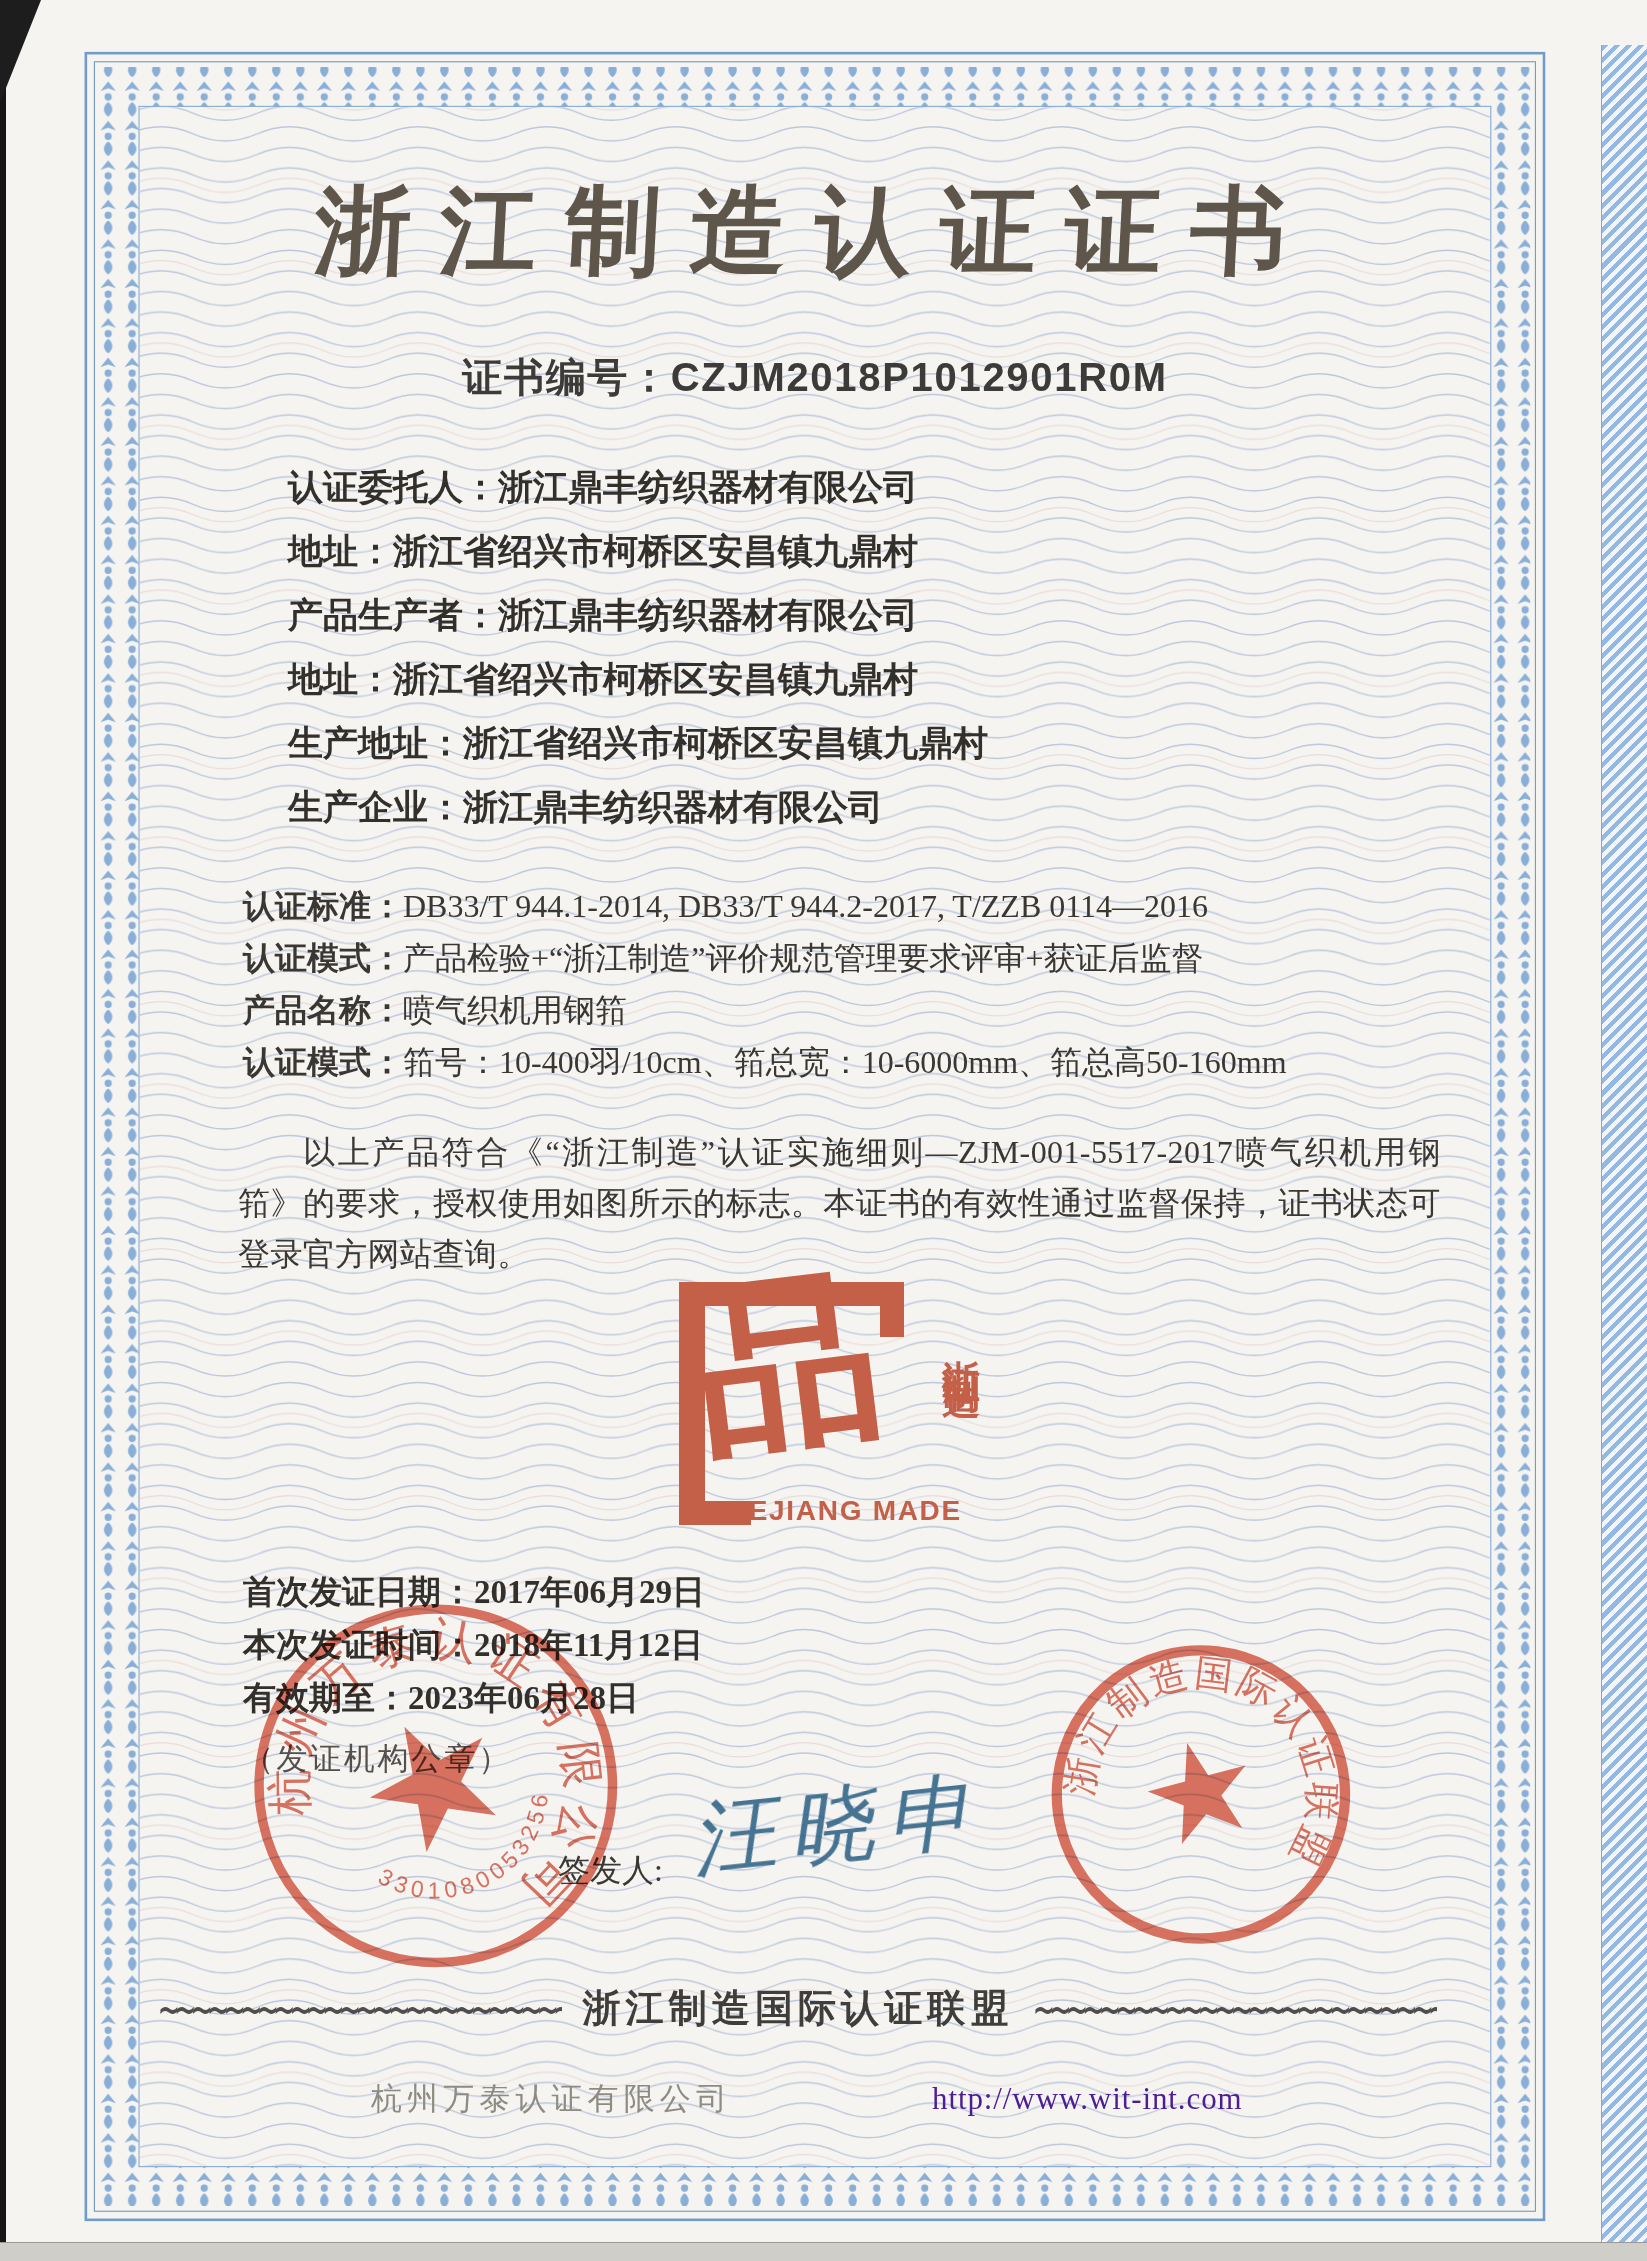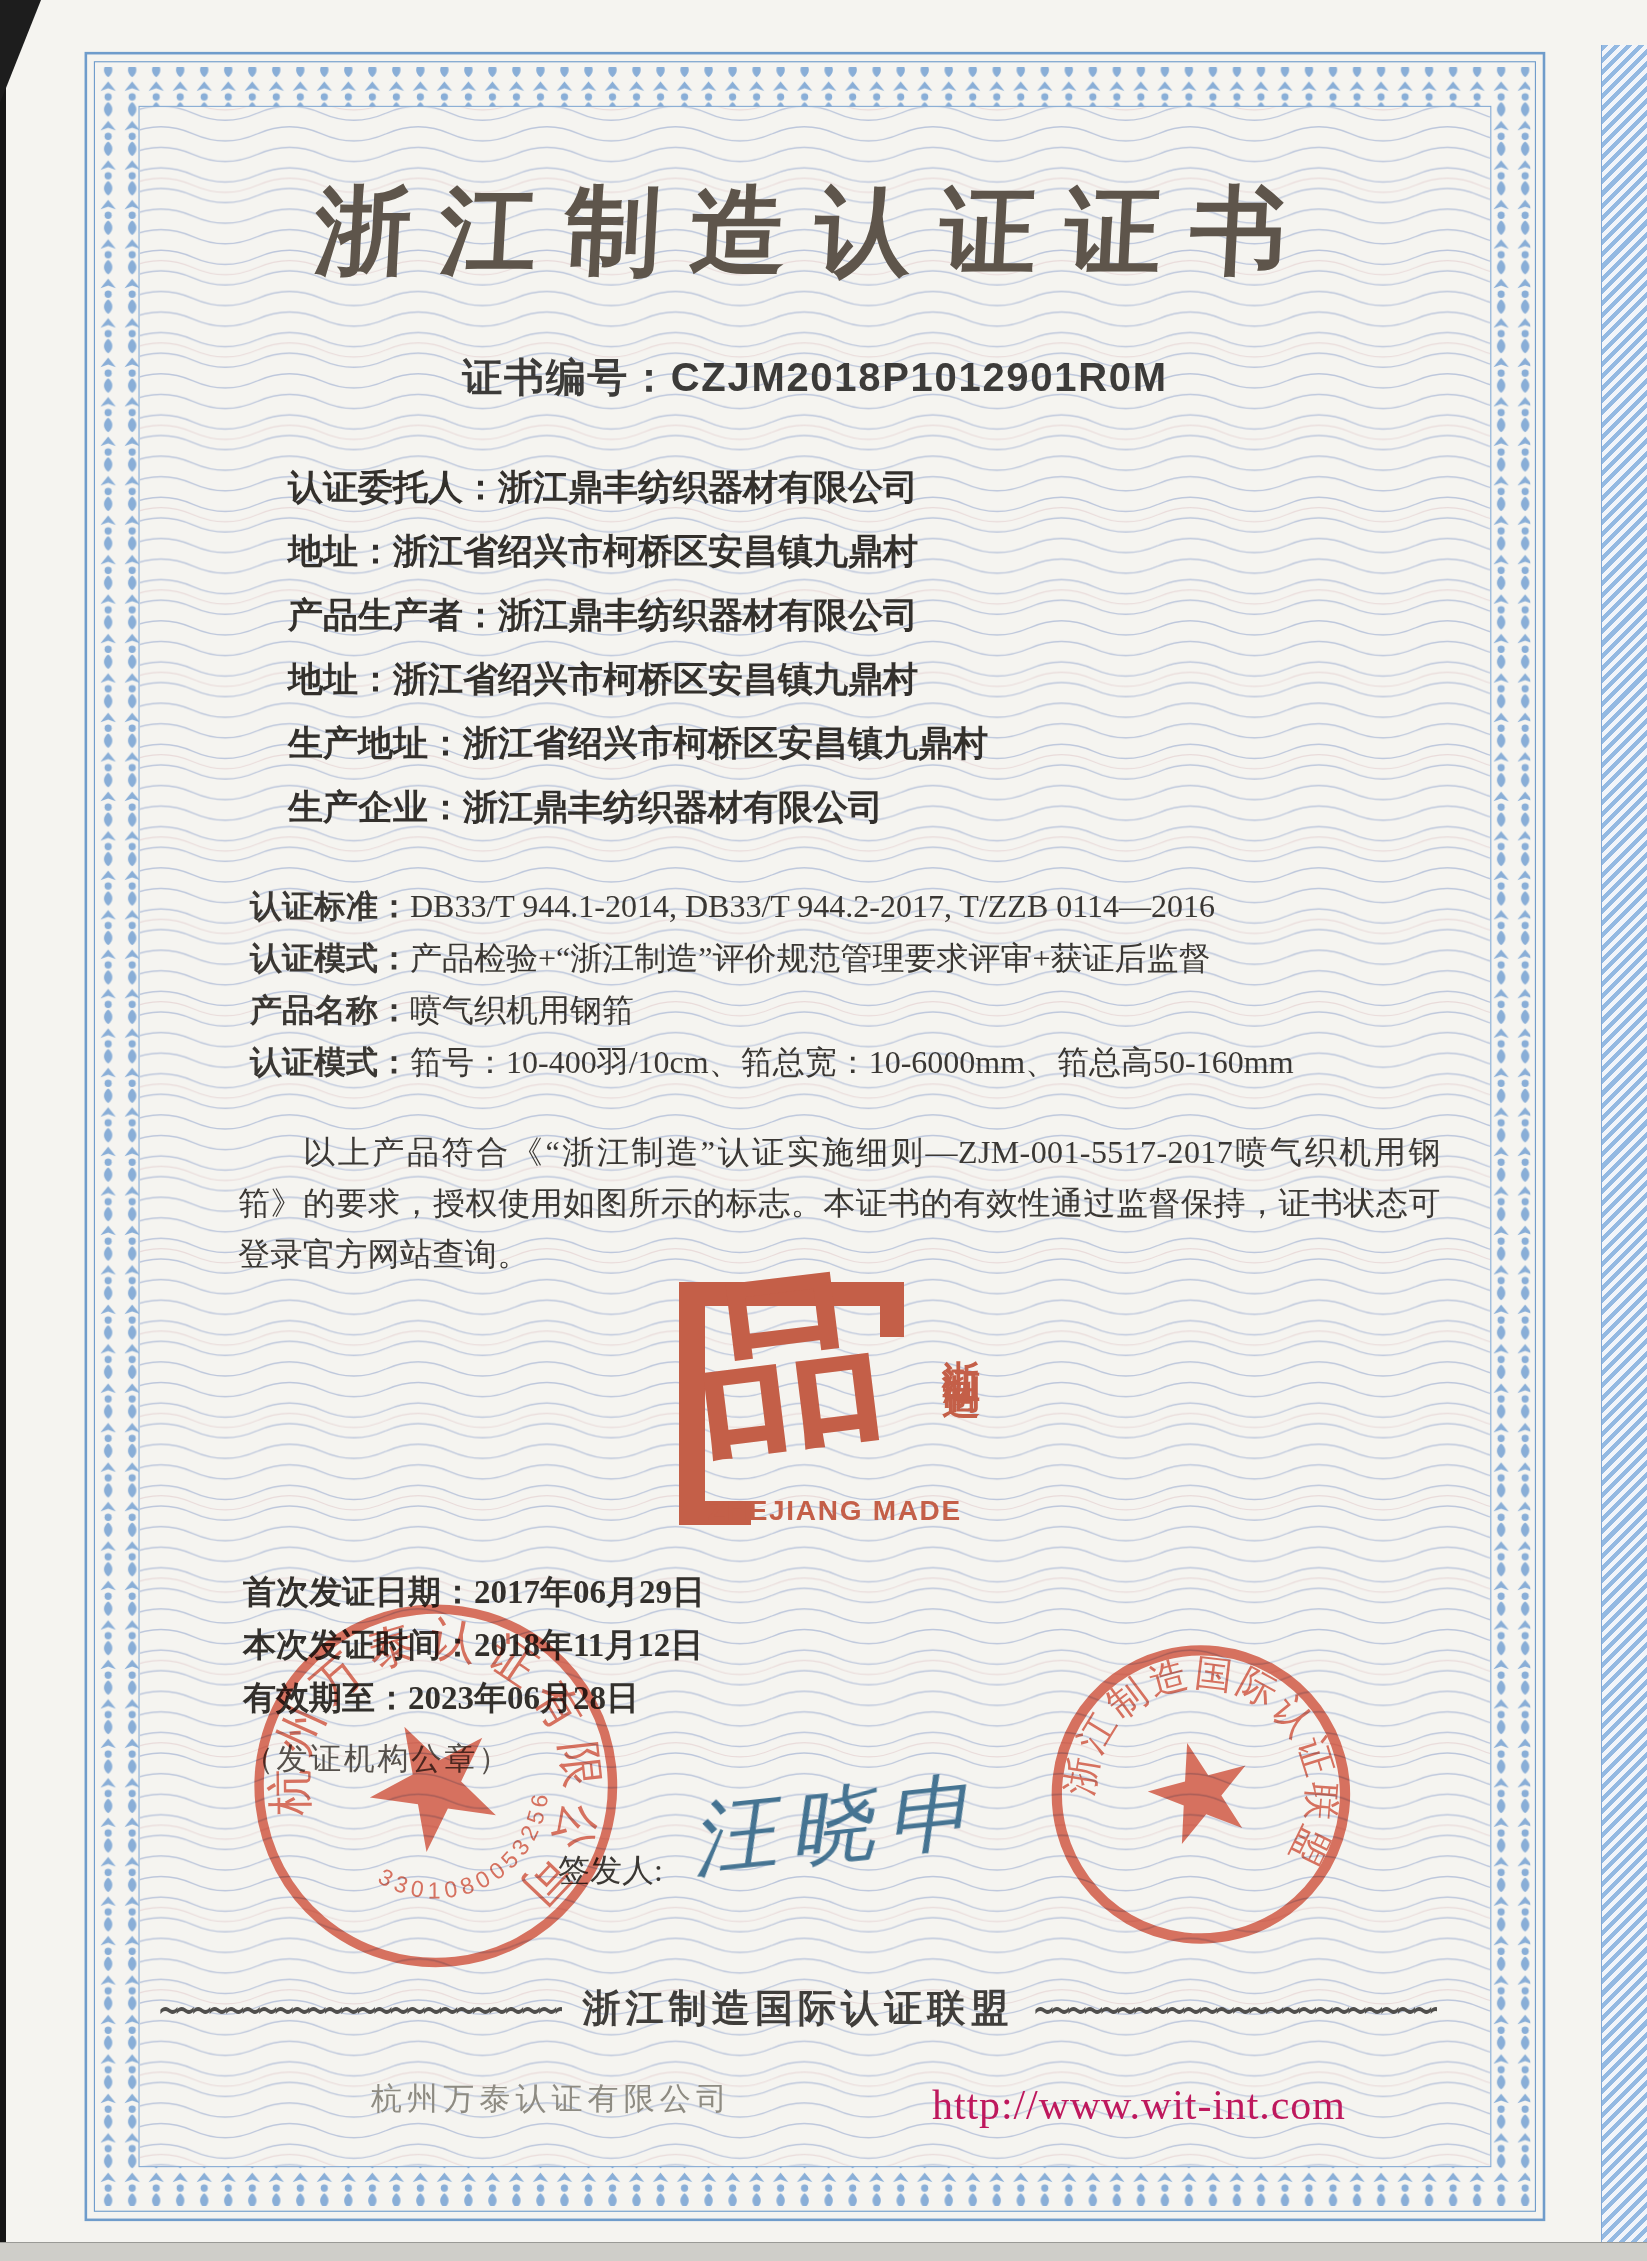--- a/index.html
+++ b/index.html
@@ -9,35 +9,35 @@
   svg{display:block;}
   
   .title{position:absolute;top:168px;left:0;width:1630px;text-align:center;
          font-size:96px;font-weight:bold;letter-spacing:29px;color:#5e554b;
          transform:skewX(-3deg);white-space:nowrap;}
   .certno{position:absolute;top:350px;left:0;width:1630px;text-align:center;
           font-family:"Liberation Sans","DejaVu Sans",sans-serif;font-weight:600;
           font-size:40px;color:#3c3b39;letter-spacing:1.7px;white-space:nowrap;}
   .info{position:absolute;top:456px;left:243px;font-size:35px;font-weight:bold;line-height:64px;white-space:nowrap;color:#33302c;margin-left:45px;}
   .specs{position:absolute;top:880px;left:243px;font-size:32px;line-height:52px;white-space:nowrap;color:#3a3733;}
-  .specs .lbl{font-weight:bold;margin-left:7px;}
+  .specs .lbl{font-weight:bold;}
   .statement{position:absolute;top:1127px;left:238px;width:1203px;font-size:32px;line-height:51px;
              text-indent:65px;text-align:justify;color:#3b3834;letter-spacing:0.4px;}
   .dates{position:absolute;top:1566px;left:243px;font-size:33px;font-weight:bold;line-height:53px;white-space:nowrap;color:#33302c;}
   .seal-note{position:absolute;top:1738px;left:243px;font-size:31px;letter-spacing:2.6px;color:#55504b;}
   .issuer{position:absolute;top:1849px;left:558px;font-size:32px;color:#3b3834;}
   .signature{position:absolute;top:1769px;left:691px;font-size:84px;color:#2e6386;font-style:italic;
              letter-spacing:13.7px;transform:rotate(-6deg);opacity:.88;white-space:nowrap;
              filter:blur(0.3px);}
   .alliance-row{position:absolute;top:1983px;left:0;width:1596px;display:flex;align-items:center;justify-content:center;gap:20.6px;}
   .alliance{font-size:38px;font-weight:bold;color:#403e3b;letter-spacing:5.1px;white-space:nowrap;}
   .flourish{font-family:"DejaVu Sans Mono",monospace;font-size:33px;color:#4f4e4c;letter-spacing:-3.4px;
             transform:scaleY(1.5);white-space:nowrap;overflow:hidden;max-width:403px;}
   .footer-company{position:absolute;top:2078px;left:371px;font-size:31px;color:#8e8b82;letter-spacing:5.1px;white-space:nowrap;}
-  .footer-url{position:absolute;top:2081px;left:932px;font-size:42px;color:#be185d;letter-spacing:0.9px;white-space:nowrap;}
+  .footer-url{position:absolute;top:2081px;left:932px;font-size:31px;color:#4c1d95;letter-spacing:0.9px;white-space:nowrap;}
   
   .logo{position:absolute;left:679px;top:1282px;width:299px;height:247px;--red:#c45f48;}
   .logo .bar{position:absolute;background:var(--red);}
   .logo .mark{position:absolute;left:17px;top:-10.3px;font-size:184px;line-height:1;color:var(--red);
               font-weight:bold;transform:rotate(-7deg);}
   .logo .vtext{position:absolute;left:256px;top:48px;writing-mode:vertical-rl;font-size:38px;font-weight:bold;
                color:var(--red);letter-spacing:6.9px;}
   .logo .caption{position:absolute;left:29px;top:213px;font-family:"Liberation Sans","DejaVu Sans",sans-serif;
                  font-size:28px;font-weight:bold;color:var(--red);letter-spacing:1.7px;white-space:nowrap;}
   

